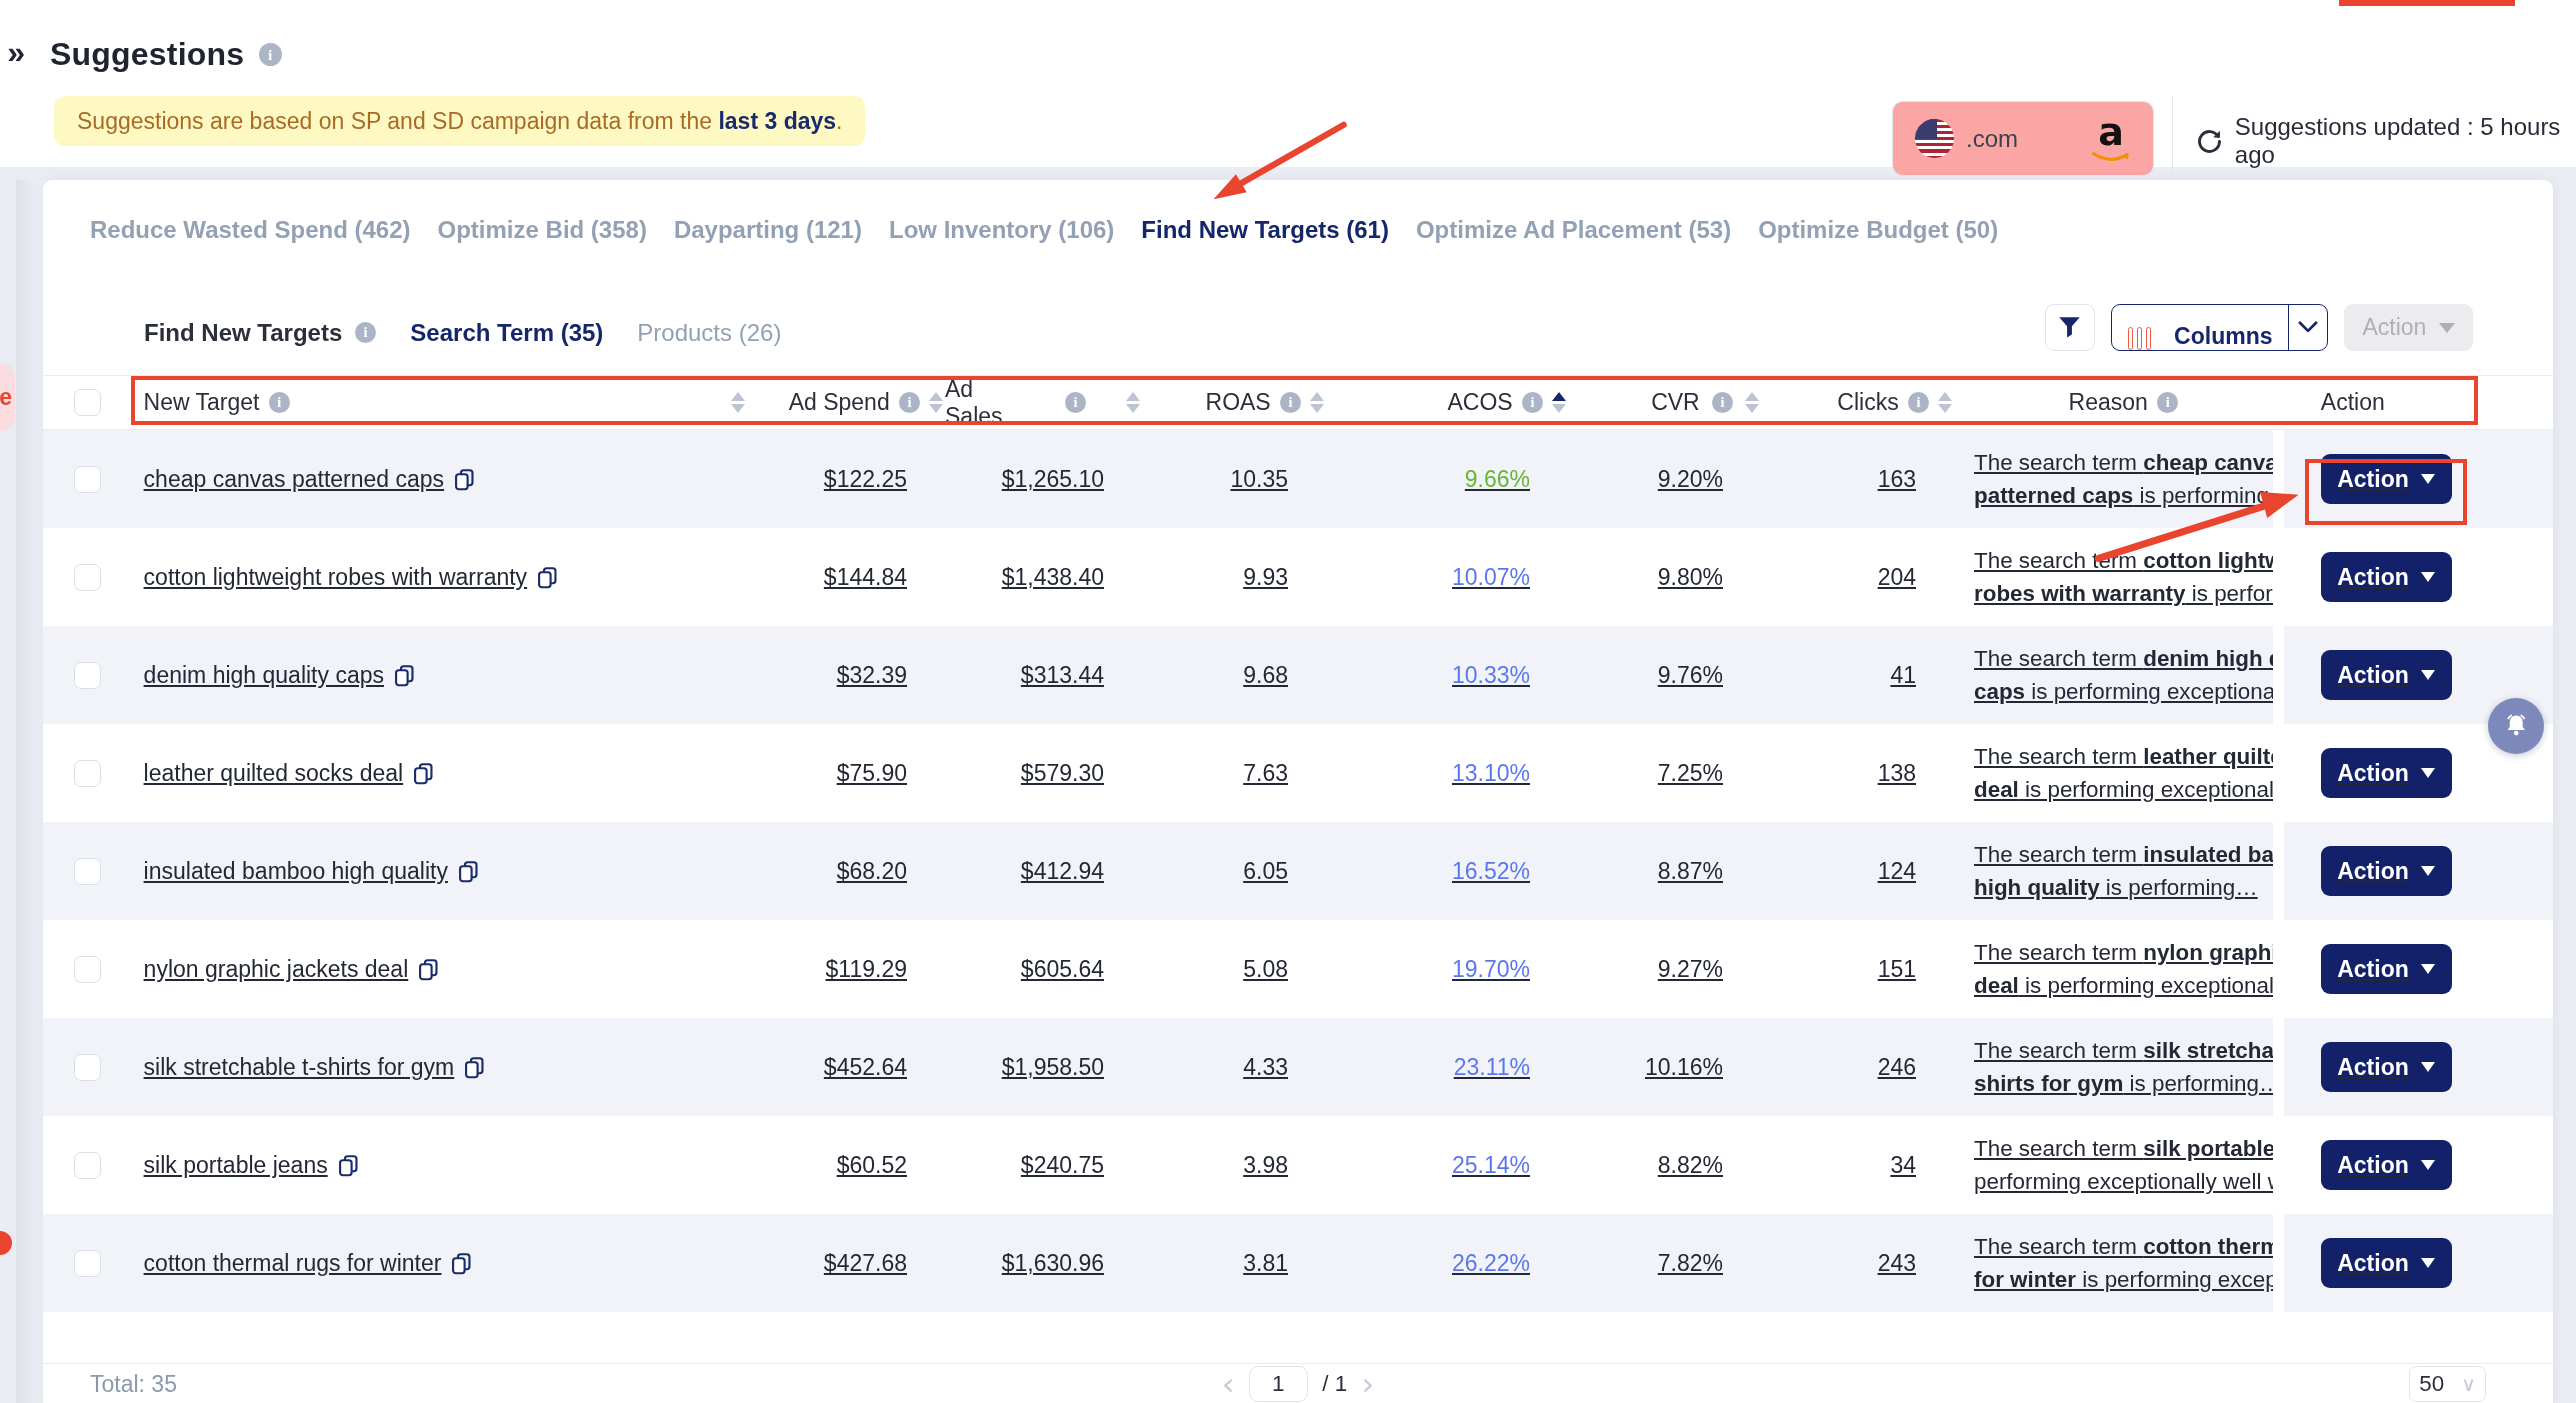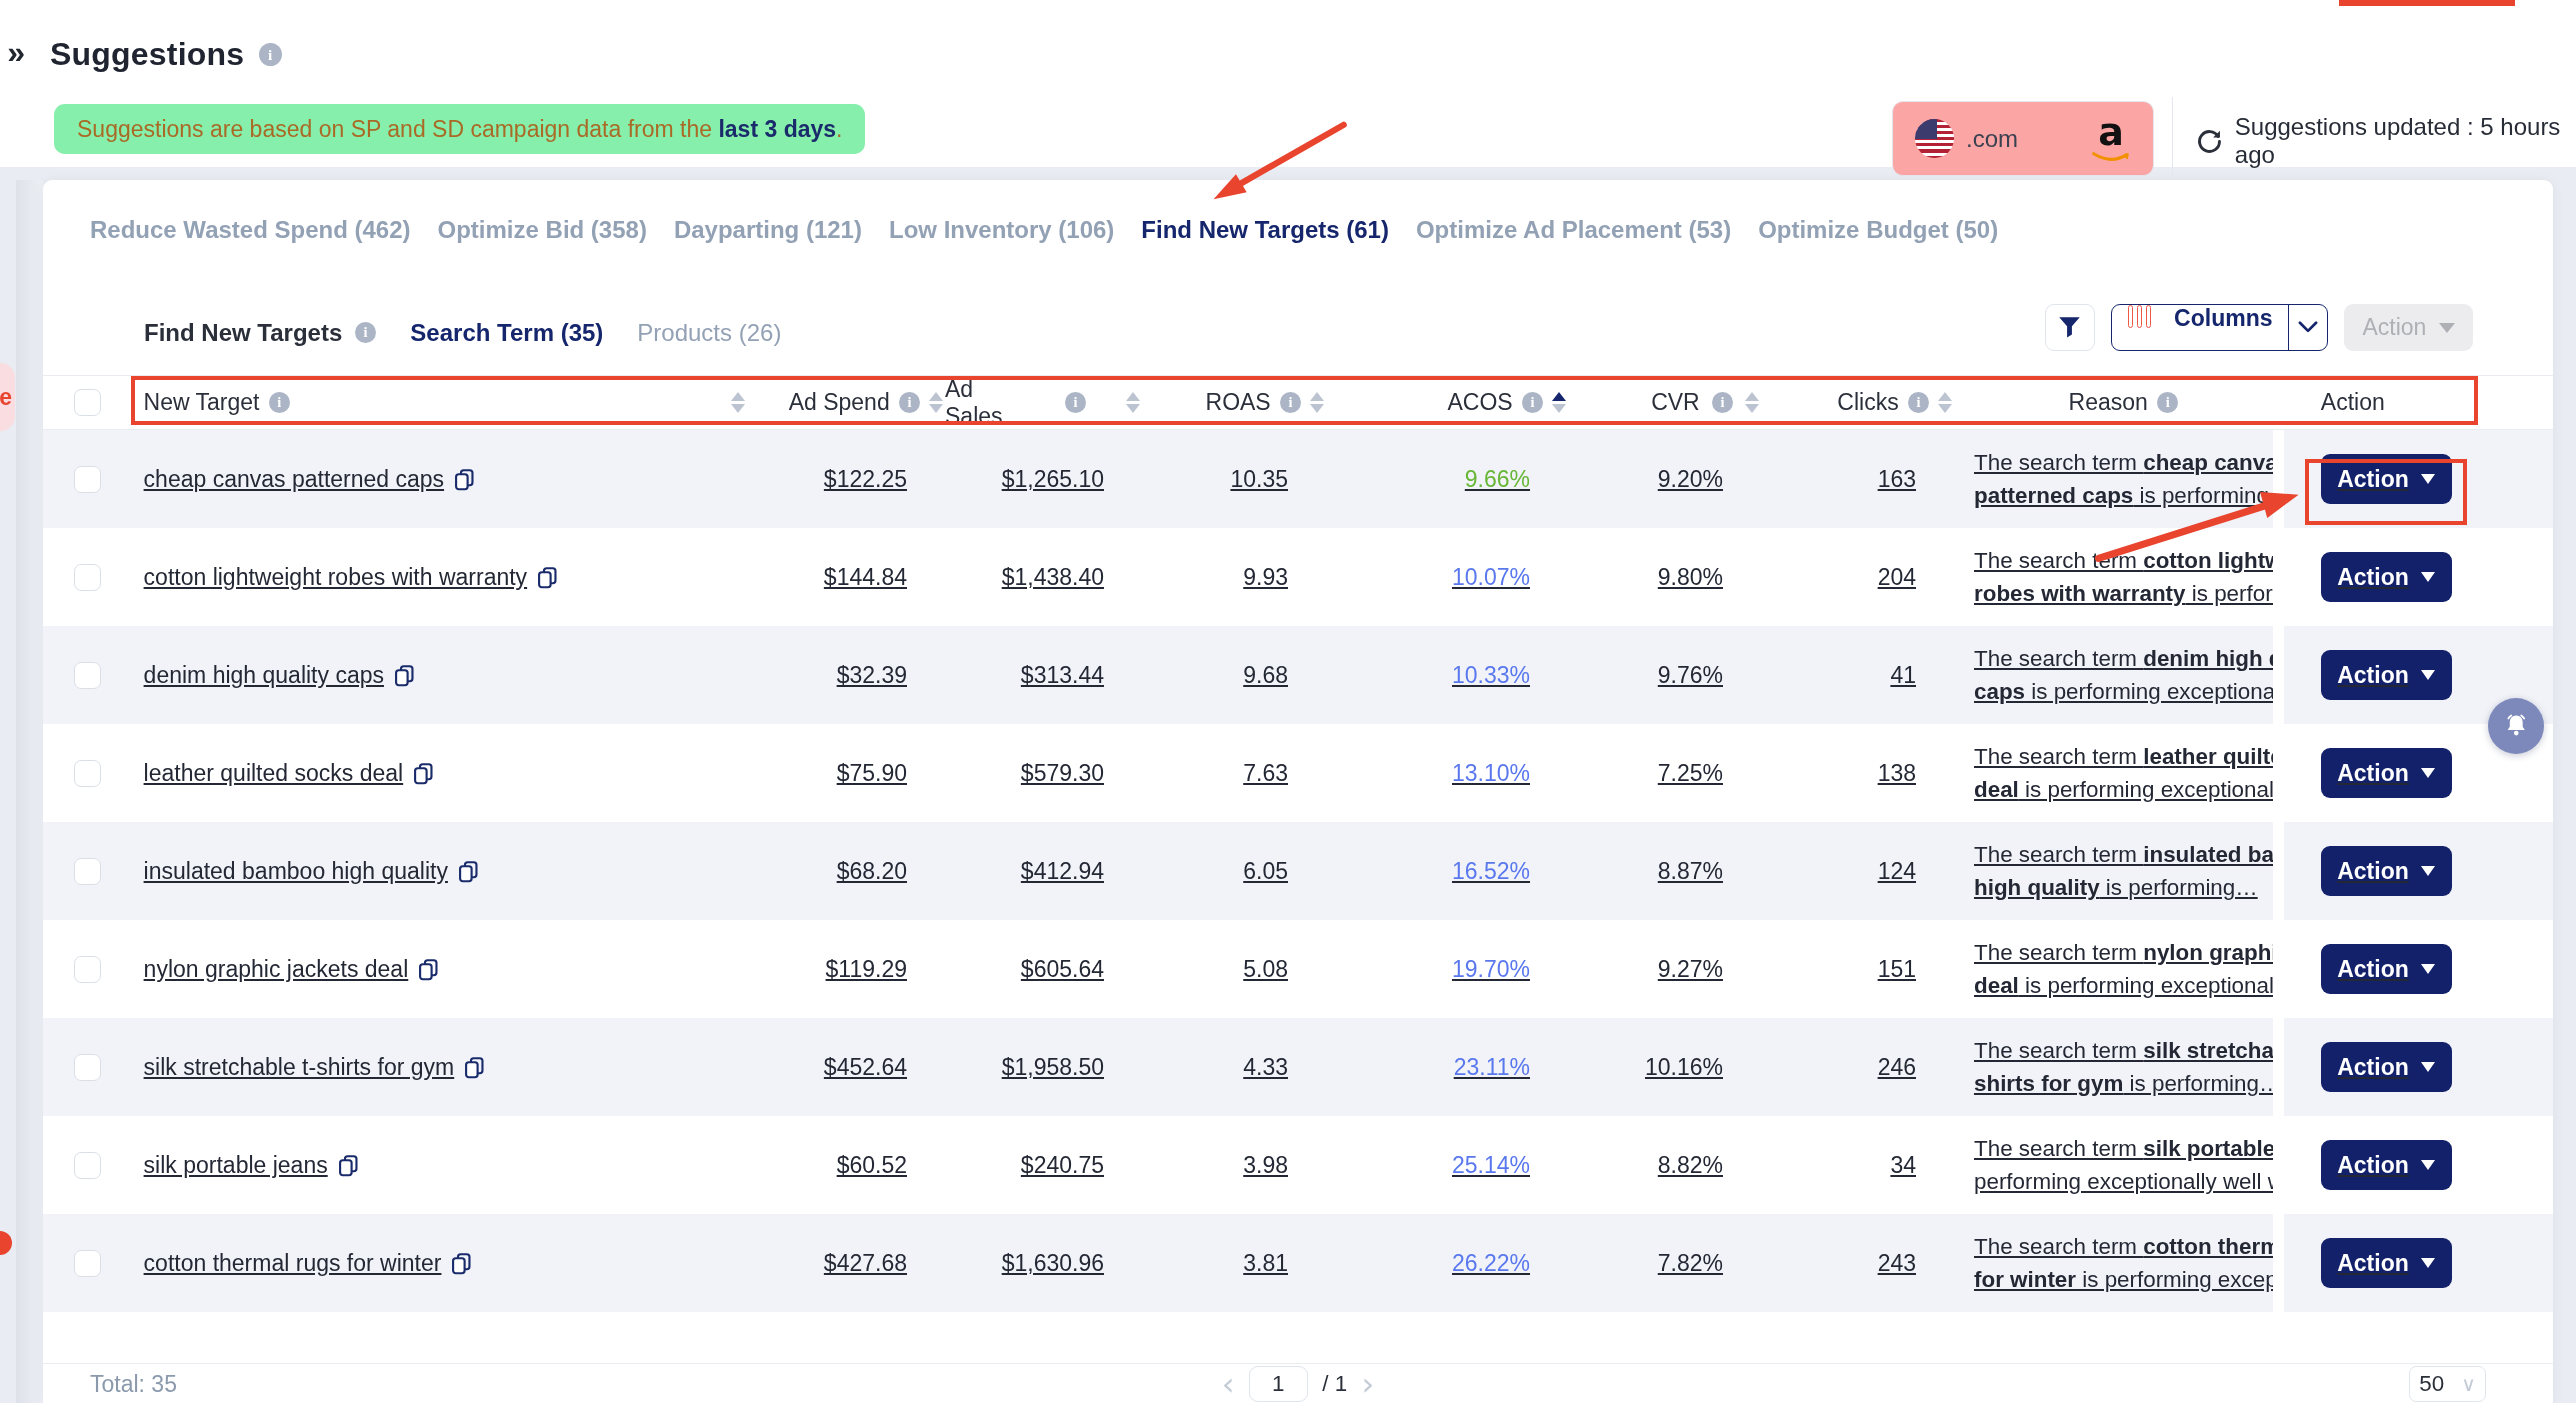--- a/index.html
+++ b/index.html
@@ -7,21 +7,21 @@
   body { font-family:"Liberation Sans", sans-serif; color:#232834; }
   .screen { position:relative; width:2576px; height:1404px; overflow:hidden; background:#e9ecf2; }
 
   
   .top-header { position:absolute; left:0; top:0; width:2576px; height:167px; background:#ffffff; }
   .collapse-btn { position:absolute; left:7.2px; top:34px; font-size:32px; font-weight:700; color:#21262f; cursor:pointer; }
   .title-row { position:absolute; left:50px; top:36px; display:flex; align-items:center; gap:14.4px; }
   .page-title { font-size:32px; font-weight:800; color:#1f2430; letter-spacing:0.2px; }
   .info-icon { display:inline-flex; align-items:center; justify-content:center; width:23px; height:23px; border-radius:50%; background:#abb5c6; color:#fff; font-size:15.3px; font-weight:700; font-family:"Liberation Serif", serif; flex:0 0 auto; }
   .info-icon.small { width:21.5px; height:21.5px; font-size:14.4px; }
-  .banner { position:absolute; left:54px; top:104px; background:#86efac; border-radius:10.8px; padding:11.7px 23px; font-size:23px; color:#a96a25; }
+  .banner { position:absolute; left:54px; top:96px; background:#fef9c3; border-radius:10.8px; padding:11.7px 23px; font-size:23px; color:#a96a25; }
   .banner .link { color:#1a2b6b; font-weight:700; cursor:pointer; }
 
   .market-box { position:absolute; left:1892px; top:101px; width:262px; height:75px; background:#fca5a5; border:1.8px solid #e4e7ee; border-radius:10.8px; display:flex; align-items:center; padding:0 21.5px; gap:12.6px; cursor:pointer; }
   .flag { position:relative; width:39px; height:39px; border-radius:50%; overflow:hidden; background:repeating-linear-gradient(#b22234 0 3.1px, #ffffff 3.1px 6.1px); flex:0 0 auto; }
   .flag .canton { position:absolute; left:0; top:0; width:58%; height:50%; background:#3c3b6e; }
   .market-domain { font-size:24px; color:#3a4150; }
   .amazon-a { margin-left:auto; display:flex; flex-direction:column; align-items:center; line-height:1; }
   .amazon-a .a { font-size:38px; font-weight:800; color:#111; font-family:"DejaVu Sans", sans-serif; }
   .hdr-divider { position:absolute; left:2172px; top:97px; height:79px; border-left:1.8px solid #e4e7ee; }
   .updated-row { position:absolute; left:2195px; top:113px; display:flex; align-items:center; gap:10.8px; }
@@ -40,21 +40,21 @@
   .tab.active { color:#15266d; font-weight:800; }
 
   .subtabs-row { position:absolute; left:101px; top:131px; height:43px; display:flex; align-items:center; gap:34px; }
   .subtab-title { display:flex; align-items:center; gap:12.6px; font-size:24px; font-weight:700; color:#2a2f3a; }
   .subtab { font-size:24px; color:#93a1b5; cursor:pointer; }
   .subtab.active { color:#15266d; font-weight:700; }
 
   .toolbar { position:absolute; right:80px; top:124px; display:flex; align-items:center; gap:16px; }
   .filter-btn { width:50px; height:47px; border:1.8px solid #e0e4ec; border-radius:9px; background:#fff; display:flex; align-items:center; justify-content:center; cursor:pointer; }
   .columns-btn { height:47px; border:1.8px solid #15266d; border-radius:9px; background:#fff; display:flex; align-items:stretch; cursor:pointer; overflow:hidden; }
-  .columns-main { display:flex; align-items:flex-start; gap:23px; padding:0 16px; }
+  .columns-main { display:flex; align-items:flex-end; gap:23px; padding:0 16px; }
   .columns-label { font-size:23px; font-weight:700; color:#15266d; }
   .columns-chevron { display:flex; align-items:center; justify-content:center; width:39px; border-left:1.8px solid #15266d; }
   .cols-icon { display:flex; gap:3.6px; }
   .cols-icon i { display:block; width:5.4px; height:23px; border:1.8px solid #ee5945; border-radius:2.7px; }
   .action-dd-btn { height:47px; padding:0 18px; border-radius:9px; background:#ececee; color:#aeb0b6; font-size:23px; display:flex; align-items:center; gap:12.6px; cursor:default; }
   .tri-down { width:0; height:0; border-left:8px solid transparent; border-right:8px solid transparent; border-top:10.8px solid currentColor; }
 
   
   .thead { position:absolute; left:0; top:195px; width:2510px; height:55px; display:flex; align-items:stretch; border-top:0.9px solid #e9ecf1; border-bottom:0.9px solid #e9ecf1; background:#fff; font-size:23px; color:#2a2f3a; }
   .tbody { position:absolute; left:0; top:250px; width:2510px; }

